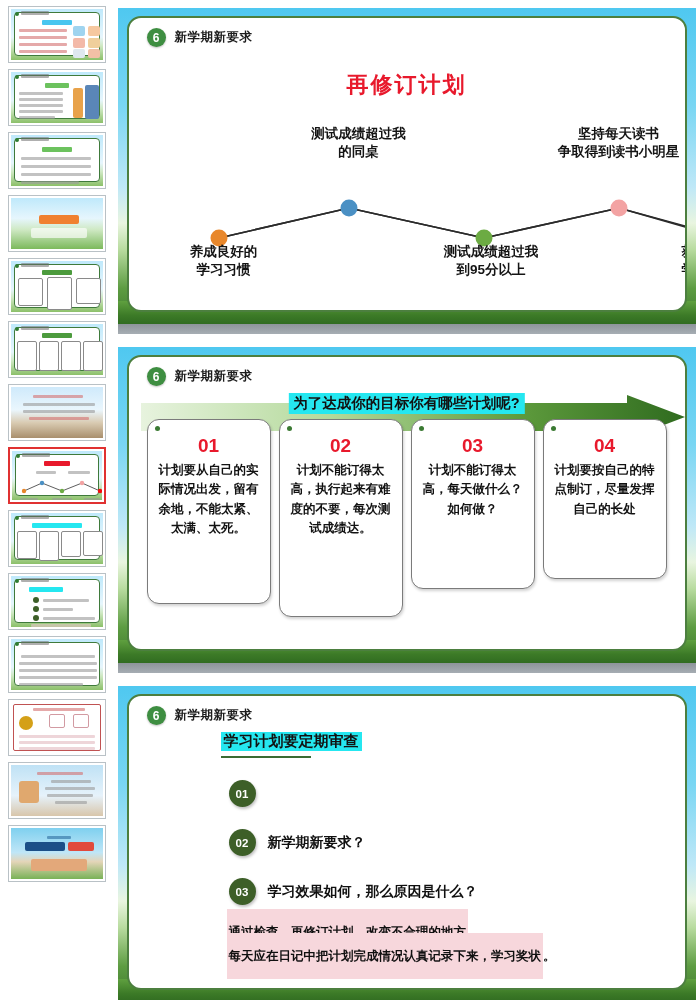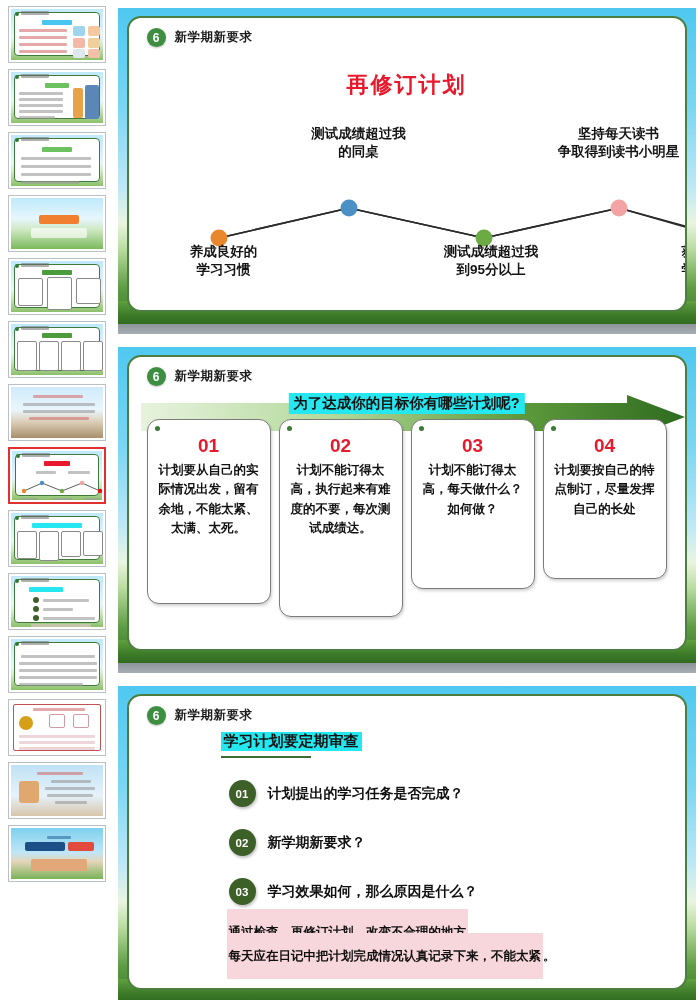--- a/index.html
+++ b/index.html
@@ -456,37 +456,36 @@
         </div>
 
         <div class="s3-title-wrap">
           <div class="s3-title">学习计划要定期审查</div>
           <div class="s3-underline"></div>
         </div>
 
         <div class="q-list">
           <div class="q-row">
             <div class="q-circ">01</div>
-            <div class="q-text">计划提出的学习任务是否完成？</div>
           </div>
           <div class="q-row">
             <div class="q-circ">02</div>
             <div class="q-text">新学期新要求？</div>
           </div>
           <div class="q-row">
             <div class="q-circ">03</div>
             <div class="q-text">学习效果如何，那么原因是什么？</div>
           </div>
         </div>
 
         <div class="s3-foot">
           <div>
             <span class="hl-pink">通过检查，再修订计划，改变不合理的地方</span><span class="pl">。</span>
           </div>
           <div>
-            <span class="hl-pink">每天应在日记中把计划完成情况认真记录下来，不能太紧</span><span class="pl">。</span>
+            <span class="hl-pink">每天应在日记中把计划完成情况认真记录下来，学习奖状</span><span class="pl">。</span>
           </div>
         </div>
       </div>
     </div>
 
   </div>
 </div>
 
 </body></html>

